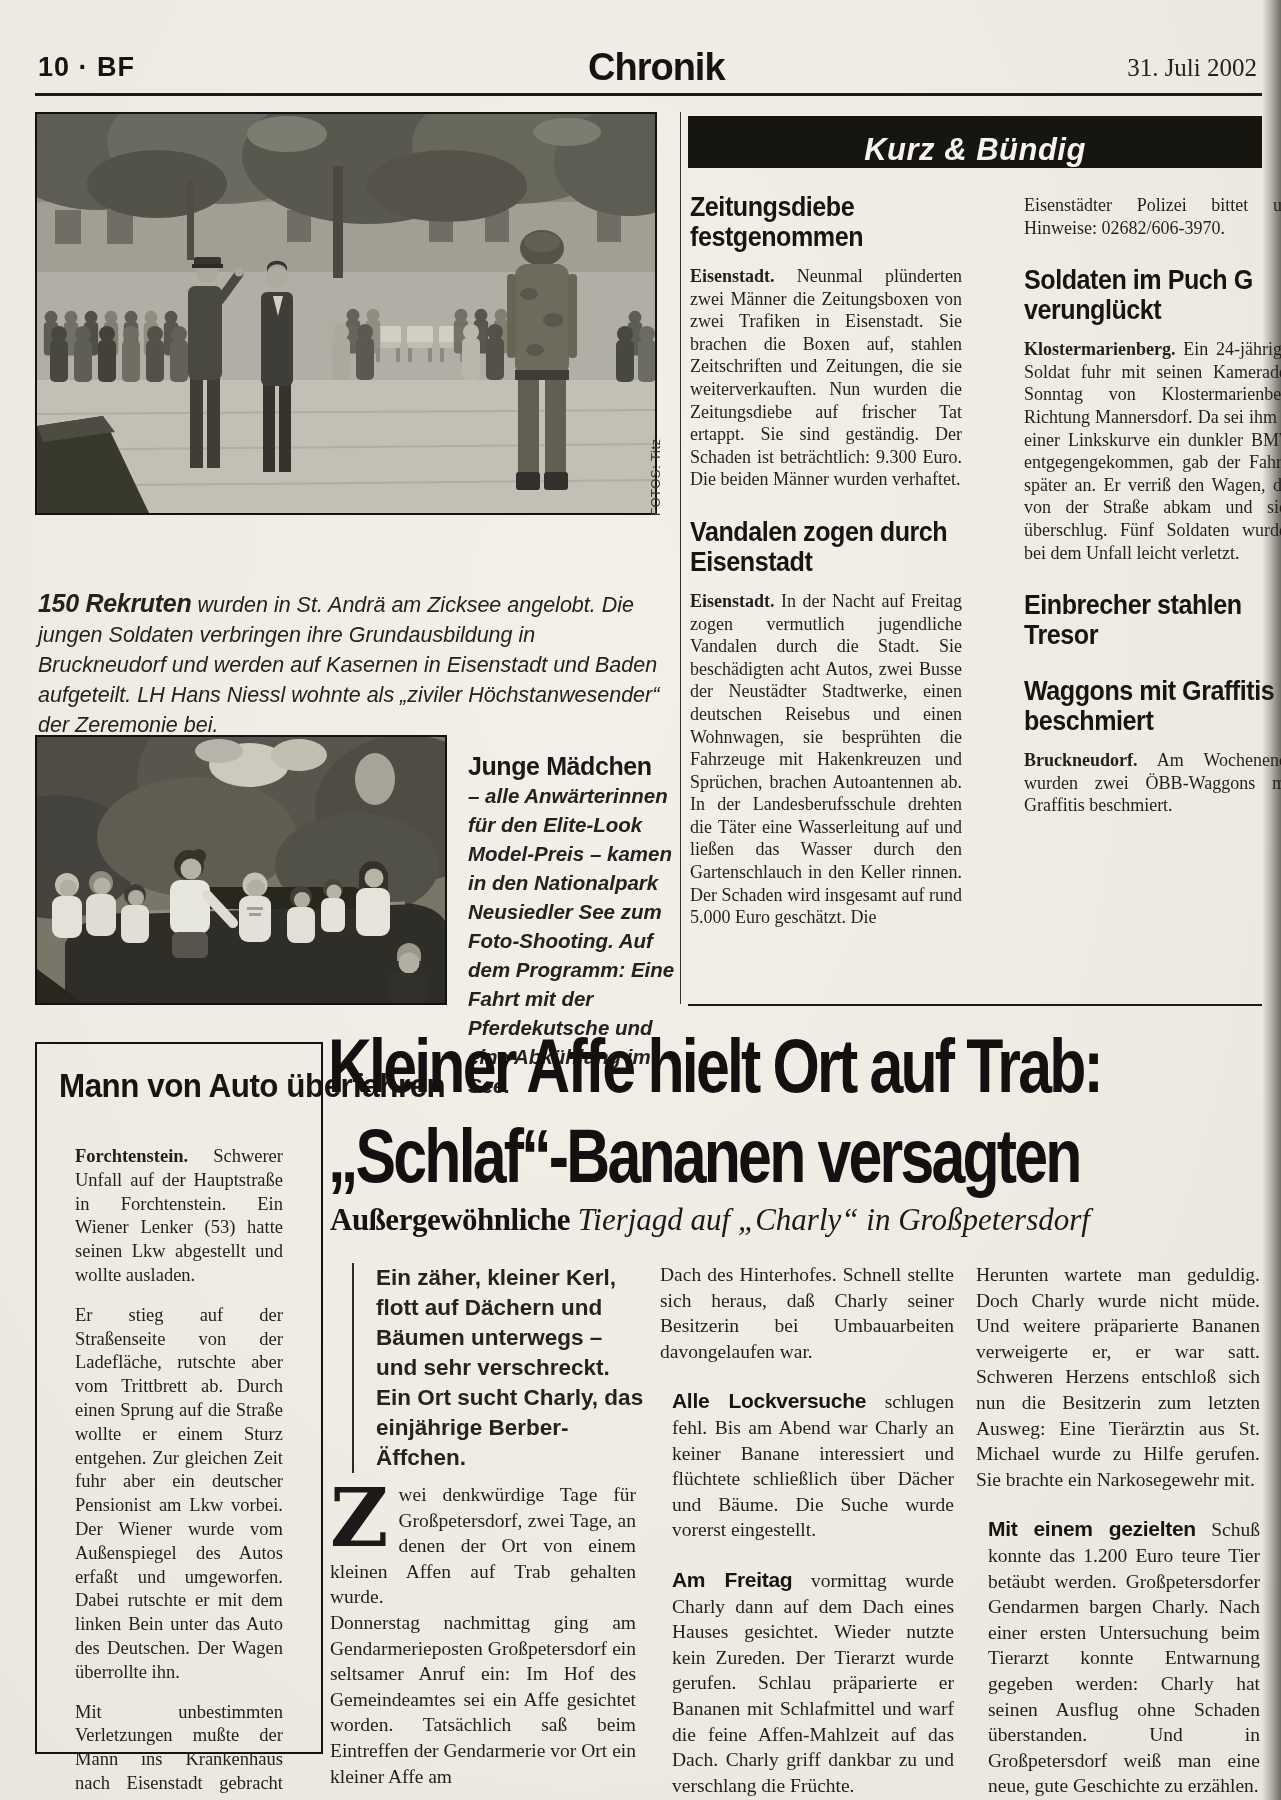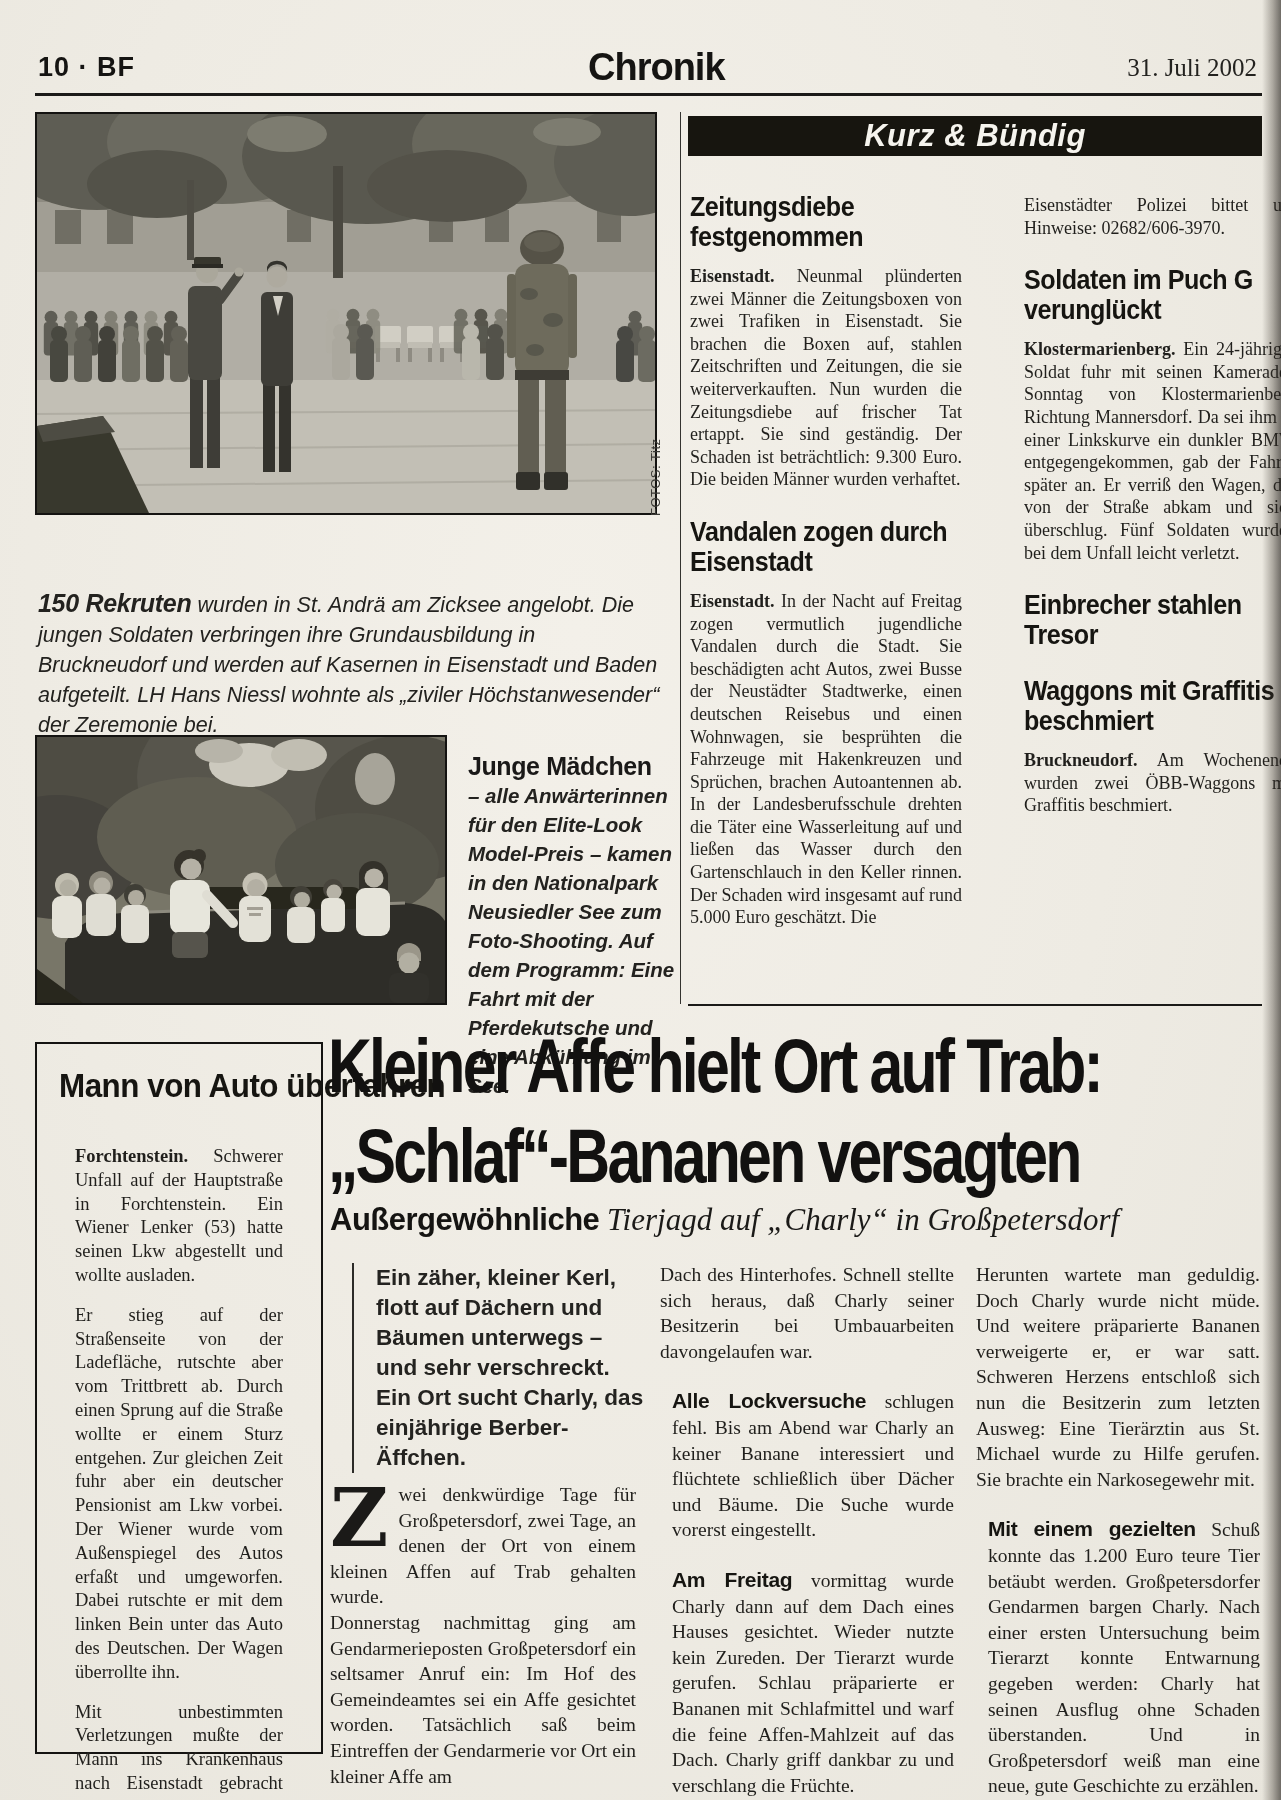--- a/index.html
+++ b/index.html
@@ -48,21 +48,21 @@
   .sidebox{border:2px solid #141311;box-sizing:border-box;padding:16px 22px 0 22px;}
   .side-h{font-family:"Liberation Sans",sans-serif;font-weight:bold;font-size:33px;line-height:39px;color:#161511;
     letter-spacing:-.5px;transform:scaleX(.95);transform-origin:0 0;white-space:nowrap;margin:6px 0 40px 0;}
   .side-p{font-size:18.5px;line-height:23.8px;text-align:justify;margin:16px;color:#201f1c;}
   .side-p .lead{font-weight:bold;}
 
   
   .headline{font-family:"Liberation Sans",sans-serif;font-weight:bold;font-size:76px;color:#121110;
     letter-spacing:-3.5px;white-space:nowrap;transform:scaleX(.80);transform-origin:0 0;}
   .subhead{white-space:nowrap;}
-  .subhead .sh-bold{font-family:Liberation Sans, sans-serif;font-weight:bold;font-size:31px;letter-spacing:-.5px;color:#151412;}
+  .subhead .sh-bold{font-family:Liberation Serif, serif;font-weight:bold;font-size:31px;letter-spacing:-.5px;color:#151412;}
   .subhead .sh-ital{font-family:"Liberation Serif",serif;font-style:italic;font-size:31px;color:#1b1a18;}
   .standfirst{font-family:"Liberation Sans",sans-serif;font-weight:bold;font-size:22.5px;line-height:30px;color:#242320;
     border-left:2px solid #2c2b28;padding-left:22px;}
   .mcol{font-size:19.5px;line-height:25.6px;text-align:justify;color:#201f1c;}
   .mcol p{margin:0 0 0 0;}
   .mcol p + p{margin-top:0;}
   .mcol .gap{margin-top:24px;margin-left:12px;}
   .runin{font-family:"Liberation Sans",sans-serif;font-weight:bold;font-size:21px;letter-spacing:-.3px;color:#161511;}
   .dropcap{float:left;font-family:"DejaVu Serif",serif;font-weight:bold;font-size:80px;line-height:62px;
     margin:5px 10px 0 0;color:#1b1a18;}
@@ -291,21 +291,21 @@
     <polygon points="0,266 0,232 46,266" fill="#232219"></polygon>
     <rect width="408" height="266" fill="#8a857a" opacity="0.05"></rect>
   </svg>
 </div>
 
 <div class="abs" style="left:468px;top:752px;width:208px;">
   <div class="cap2-head">Junge Mädchen</div>
   <div class="cap2-body">– alle Anwärterinnen für den Elite-Look Model-Preis – kamen in den Nationalpark Neusiedler See zum Foto-Shooting. Auf dem Programm: Eine Fahrt mit der Pferdekutsche und eine Abkühlung im See.</div>
 </div>
 
-<div class="abs kb-banner" style="left:688px;top:116px;width:574px;height:40px;">
+<div class="abs kb-banner" style="left:688px;top:116px;width:574px;height:52px;align-items:flex-end;">
   <span class="kb-banner-text">Kurz &amp; Bündig</span>
 </div>
 
 <div class="abs kb-col" style="left:690px;top:192px;">
   <div class="kb-h first">Zeitungsdiebe festgenommen</div>
   <p class="kb-p"><span class="lead">Eisenstadt.</span><span> Neunmal plünderten zwei Männer die Zeitungsboxen von zwei Trafiken in Eisenstadt. Sie brachen die Boxen auf, stahlen Zeitschriften und Zeitungen, die sie weiterverkauften. Nun wurden die Zeitungsdiebe auf frischer Tat ertappt. Sie sind geständig. Der Schaden ist beträchtlich: 9.300 Euro. Die beiden Männer wurden verhaftet.</span></p>
   <div class="kb-h">Vandalen zogen durch Eisenstadt</div>
   <p class="kb-p"><span class="lead">Eisenstadt.</span><span> In der Nacht auf Freitag zogen vermutlich jugendliche Vandalen durch die Stadt. Sie beschädigten acht Autos, zwei Busse der Neustädter Stadtwerke, einen deutschen Reisebus und einen Wohnwagen, sie besprühten die Fahrzeuge mit Hakenkreuzen und Sprüchen, brachen Autoantennen ab. In der Landesberufsschule drehten die Täter eine Wasserleitung auf und ließen das Wasser durch den Gartenschlauch in den Keller rinnen. Der Schaden wird insgesamt auf rund 5.000 Euro geschätzt. Die</span></p>
 </div>
 

